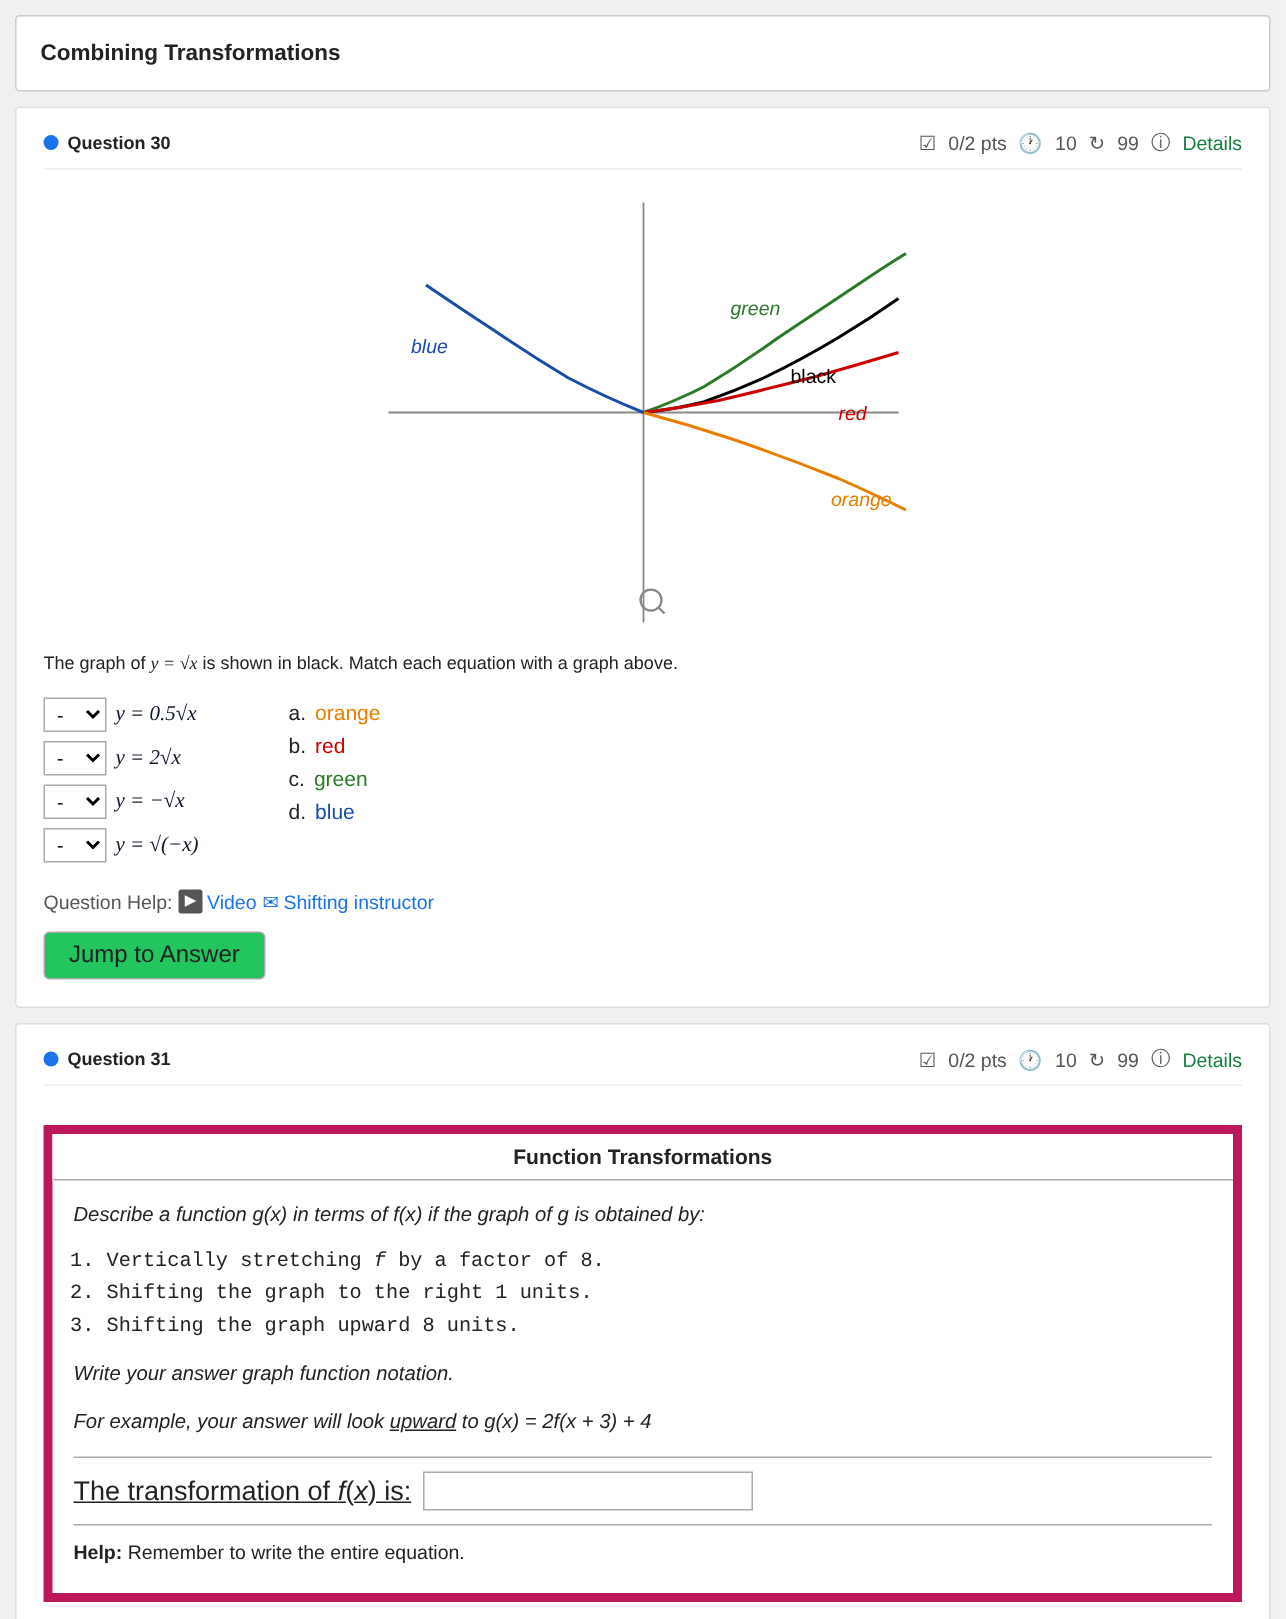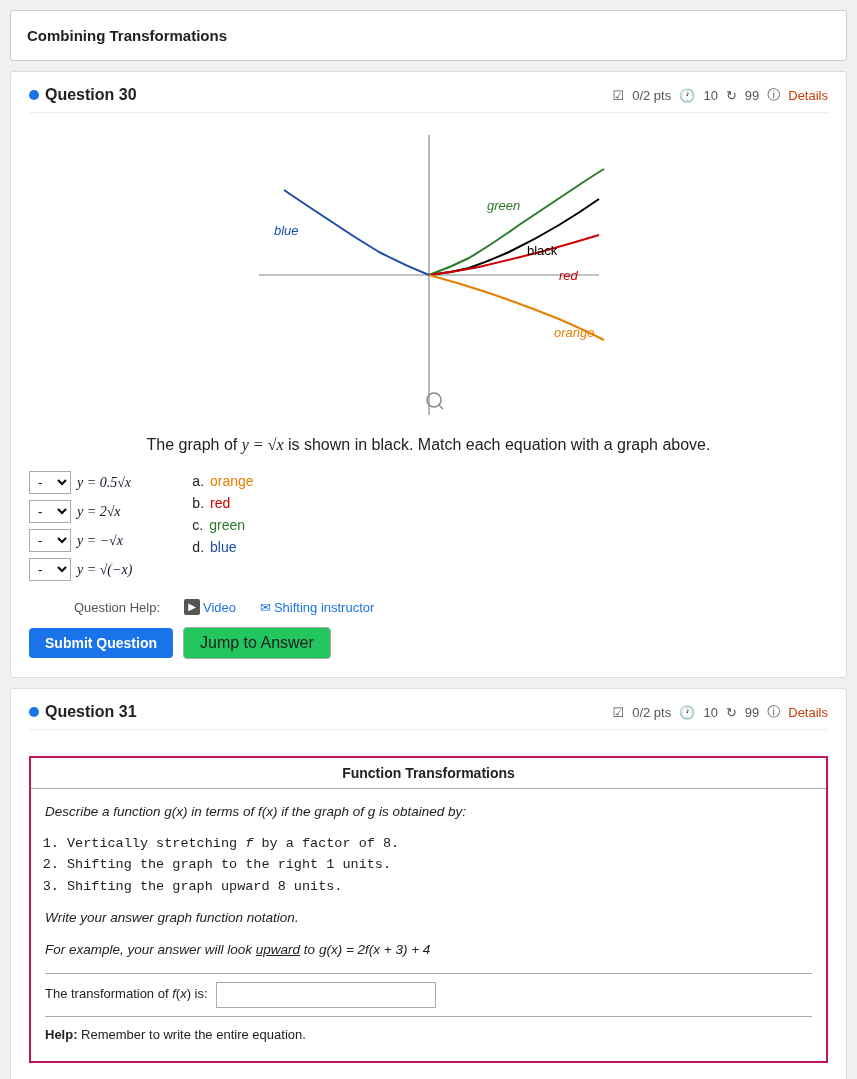--- a/index.html
+++ b/index.html
@@ -36,57 +36,56 @@
     .question-header {
       display: flex;
       justify-content: space-between;
       align-items: center;
       margin-bottom: 12px;
       padding-bottom: 8px;
       border-bottom: 1px solid #eee;
     }
     .question-title {
       font-weight: bold;
-      font-size: 16px;
+      font-size: 12px;
       display: flex;
       align-items: center;
       gap: 6px;
     }
     .question-dot {
       width: 10px;
       height: 10px;
       background: #1a73e8;
       border-radius: 50%;
       display: inline-block;
     }
     .question-meta {
       display: flex;
       align-items: center;
       gap: 8px;
       font-size: 13px;
       color: #555;
     }
-    .question-meta .details-link { color: #c2410c; text-decoration: none; }
+    .question-meta .details-link { color: #15803d; text-decoration: none; }
 
     
     .graph-container {
       display: flex;
       justify-content: center;
       margin: 10px 0 8px 0;
       position: relative;
     }
     .graph-svg {
       display: block;
     }
 
     .graph-description {
       margin-bottom: 14px;
-      font-size: 16px;
+      font-size: 12px;
       line-height: 1.5;
-      text-align: center;
     }
 
     
     .match-table {
       display: flex;
       gap: 60px;
       margin-bottom: 18px;
     }
     .match-left {
       display: flex;
@@ -120,25 +119,24 @@
     }
     .color-orange { color: #e67e00; }
     .color-red { color: #cc0000; }
     .color-green { color: #2a7a2a; }
     .color-blue { color: #1a4da8; }
 
     
     .question-help {
       display: flex;
       align-items: center;
-      gap: 24px;
+      gap: 4px;
       margin-bottom: 12px;
       font-size: 13px;
       color: #555;
-      margin-left: 45px;
     }
     .help-link {
       color: #1a73e8;
       text-decoration: none;
       display: flex;
       align-items: center;
       gap: 3px;
     }
     .help-icon {
       display: inline-block;
@@ -173,21 +171,21 @@
       color: #222;
       border: 1px solid #aaa;
       padding: 6px 16px;
       font-size: 16px;
       border-radius: 4px;
       cursor: pointer;
     }
 
     
     .func-box {
-      border: 2px solid #be185d;
+      border: 6px solid #be185d;
       margin-top: 26px;
     }
     .func-box-header {
       background: #fff;
       border-bottom: 1px solid #aaa;
       text-align: center;
       font-weight: bold;
       padding: 7px;
       font-size: 14px;
     }
@@ -217,21 +215,22 @@
       text-decoration: underline;
     }
     .transform-row {
       display: flex;
       align-items: center;
       gap: 8px;
       padding: 8px 0 8px 0;
       border-top: 1px solid #aaa;
     }
     .transform-label {
-      font-size: 13px;
+      font-size: 18px;
+      text-decoration: underline;
     }
     .transform-input {
       border: 1px solid #aaa;
       padding: 4px 8px;
       font-size: 14px;
       width: 220px;
     }
     .note-row {
       border-top: 1px solid #aaa;
       padding: 8px 0 4px 0;
@@ -373,21 +372,20 @@
         <span class="help-icon">▶</span>
         <span>Video</span>
       </a>
       <a class="help-link">
         <span>✉</span>
         <span>Shifting instructor</span>
       </a>
     </div>
 
     <div class="button-row">
-      <button class="btn-submit">Submit Question</button>
       <button class="btn-jump">Jump to Answer</button>
     </div>
   </div>
 
   <div class="question-block">
     <div class="question-header">
       <div class="question-title">
         <span class="question-dot"></span>
         <span>Question 31</span>
       </div>

